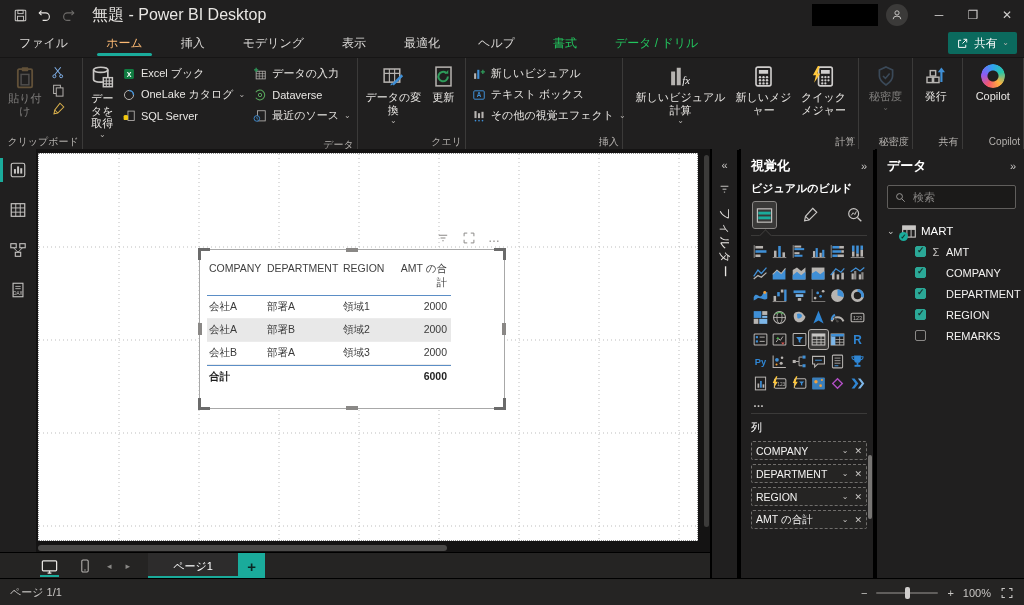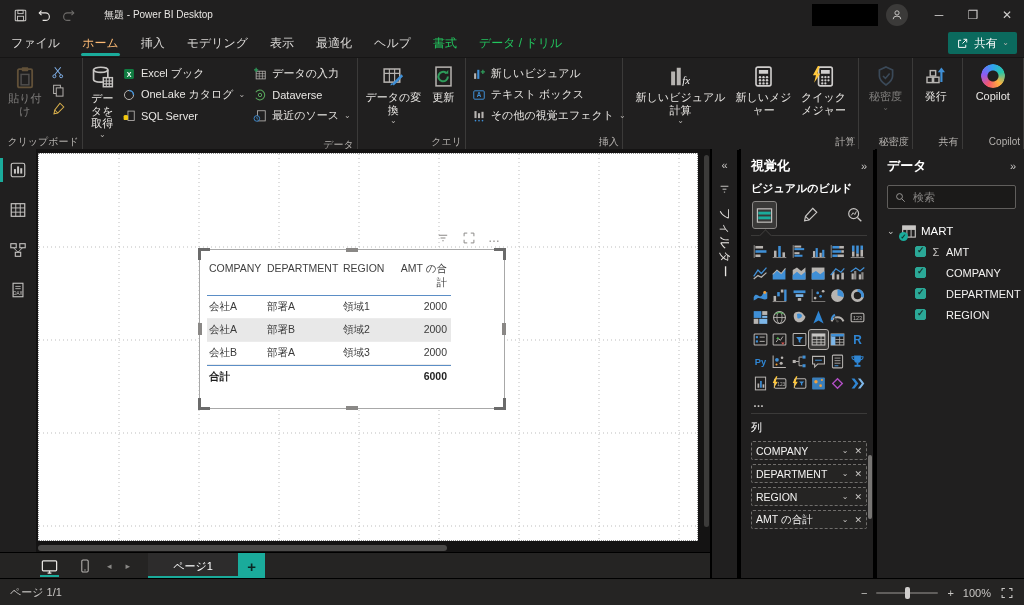--- a/index.html
+++ b/index.html
@@ -5,29 +5,29 @@
   html,body{margin:0;padding:0;background:#000;}
   #app{position:relative;width:1024px;height:605px;background:#000;overflow:hidden;
        font-family:"Liberation Sans",sans-serif;font-size:11px;color:#e8e6e3;}
   svg{display:block}
   .ic{flex:none}
 
   
   #titlebar{position:absolute;top:0;left:0;width:1024px;height:30px;background:#201f1f;
             display:flex;align-items:center;}
   #titlebar .tbtn{width:24px;height:24px;display:flex;align-items:center;justify-content:center}
-  #titlebar .title{margin-left:24px;font-size:10px;color:#e8e6e3}
+  #titlebar .title{margin-left:12px;font-size:16px;color:#e8e6e3}
   .tb-right{margin-left:auto;display:flex;align-items:center;height:30px}
   .redacted{width:66px;height:22px;background:#000;margin-right:8px}
   .avatar{width:22px;height:22px;border-radius:50%;background:#3b3a39;display:flex;align-items:center;justify-content:center;margin-right:14px}
   .winbtn{width:34px;height:30px;display:flex;align-items:center;justify-content:center;color:#d0cecd;font-size:12px}
 
   
   #menubar{position:absolute;top:30px;left:0;width:1024px;height:27px;background:#201f1f;display:flex;align-items:center}
-  .mitem{position:relative;padding:0 11px;line-height:25px;font-size:12px;color:#dcdad8;cursor:default;white-space:nowrap}
+  .mitem{position:relative;padding:0 19px;line-height:25px;font-size:12px;color:#dcdad8;cursor:default;white-space:nowrap}
   .mitem.active{color:#fdba74}
   .mitem.active::after{content:"";position:absolute;left:10px;right:10px;bottom:0;height:3px;background:#1aab9b;border-radius:2px}
   .mitem.contextual{color:#22c55e}
   #share-btn{position:absolute;right:7px;top:2px;height:22px;display:flex;align-items:center;gap:5px;
              background:#0b6a5e;border:none;border-radius:2px;color:#fff;font-size:11.5px;padding:0 8px;font-family:inherit}
 
   
   #ribbon{position:absolute;top:57px;left:0;width:1024px;height:92px;background:#201f1f;display:flex;border-top:1px solid #161515}
   .rsec{display:flex;flex-direction:column;border-right:1px solid #3b3a39;padding:2px 3px 0;}
   .rsec .content{flex:1;display:flex;align-items:flex-start}
@@ -1301,20 +1301,25 @@
           <span class="sigslot"></span>
           <span class="flabel">DEPARTMENT</span>
         </div>
 
         <div class="fieldrow">
           <span class="cb on"></span>
           <span class="sigslot"></span>
           <span class="flabel">REGION</span>
         </div>
 
+        <div class="fieldrow">
+          <span class="cb"></span>
+          <span class="sigslot"></span>
+          <span class="flabel">REMARKS</span>
+        </div>
 
       </div>
   </section>
 
   <div id="pagebar">
     <div class="pvicon active">
         <svg width="19" height="19">
           <use href="#sym-monitor"></use>
         </svg>
       </div>

